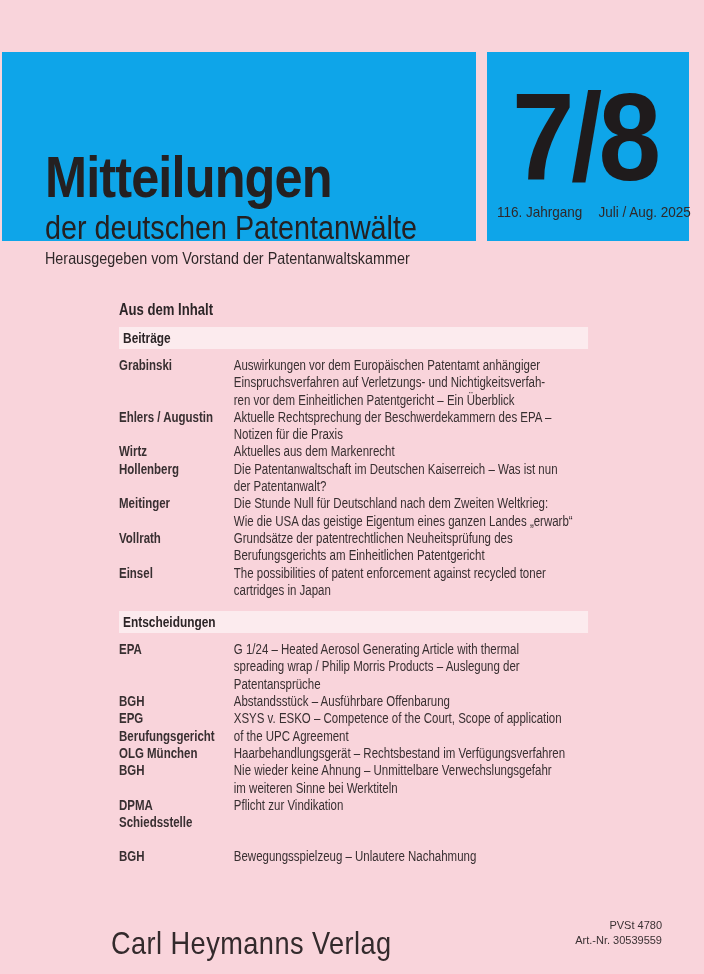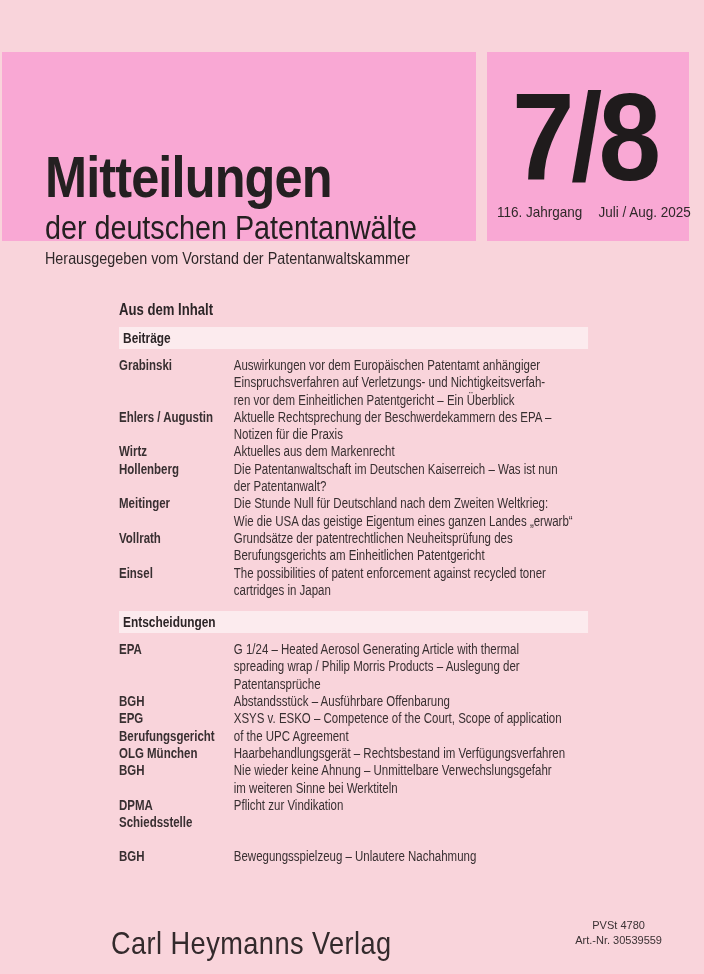--- a/index.html
+++ b/index.html
@@ -3,21 +3,21 @@
 <meta charset="utf-8">
 <style>
   html,body{margin:0;padding:0;}
   body{
     width:704px;height:974px;position:relative;overflow:hidden;
     background:#f9d4db;
     font-family:"Liberation Sans", sans-serif;
     color:#382f31;
     -webkit-font-smoothing:antialiased;
   }
-  .panel{position:absolute;top:52px;height:189px;background:#f9a8d4;}
+  .panel{position:absolute;top:52px;height:189px;background:#0ea5e9;}
   .panel-left{left:2px;width:474px;}
   .panel-right{left:487px;width:202px;}
 
   
   .masthead{position:absolute;left:43px;top:96px;transform:scaleX(0.87);transform-origin:left top;white-space:nowrap;}
   .masthead-title{font-size:58px;line-height:58px;font-weight:bold;letter-spacing:-1px;color:#242021;}
   .masthead-subtitle{font-size:33px;line-height:34px;margin-top:5px;color:#242021;}
   .masthead-publisher{font-size:16.5px;line-height:18px;margin-top:4px;color:#2f2829;}
 
   
@@ -52,21 +52,21 @@
   }
   .toc-row.gap-after{margin-bottom:17px;}
 
   
   .footer-publisher{
     position:absolute;left:111px;top:925px;
     font-size:32px;line-height:36px;font-weight:400;color:#332a2c;
     transform:scaleX(0.85);transform-origin:left top;white-space:nowrap;letter-spacing:0.5px;
   }
   .footer-ids{
-    position:absolute;right:42px;top:918px;text-align:center;
+    position:absolute;right:42px;top:918px;text-align:right;
     font-size:11px;line-height:14.5px;color:#3a3133;
   }
 </style>
 </head>
 <body>
 
 <div class="panel panel-left">
   <div class="masthead">
     <div class="masthead-title">Mitteilungen</div>
     <div class="masthead-subtitle">der deutschen Patentanwälte</div>

